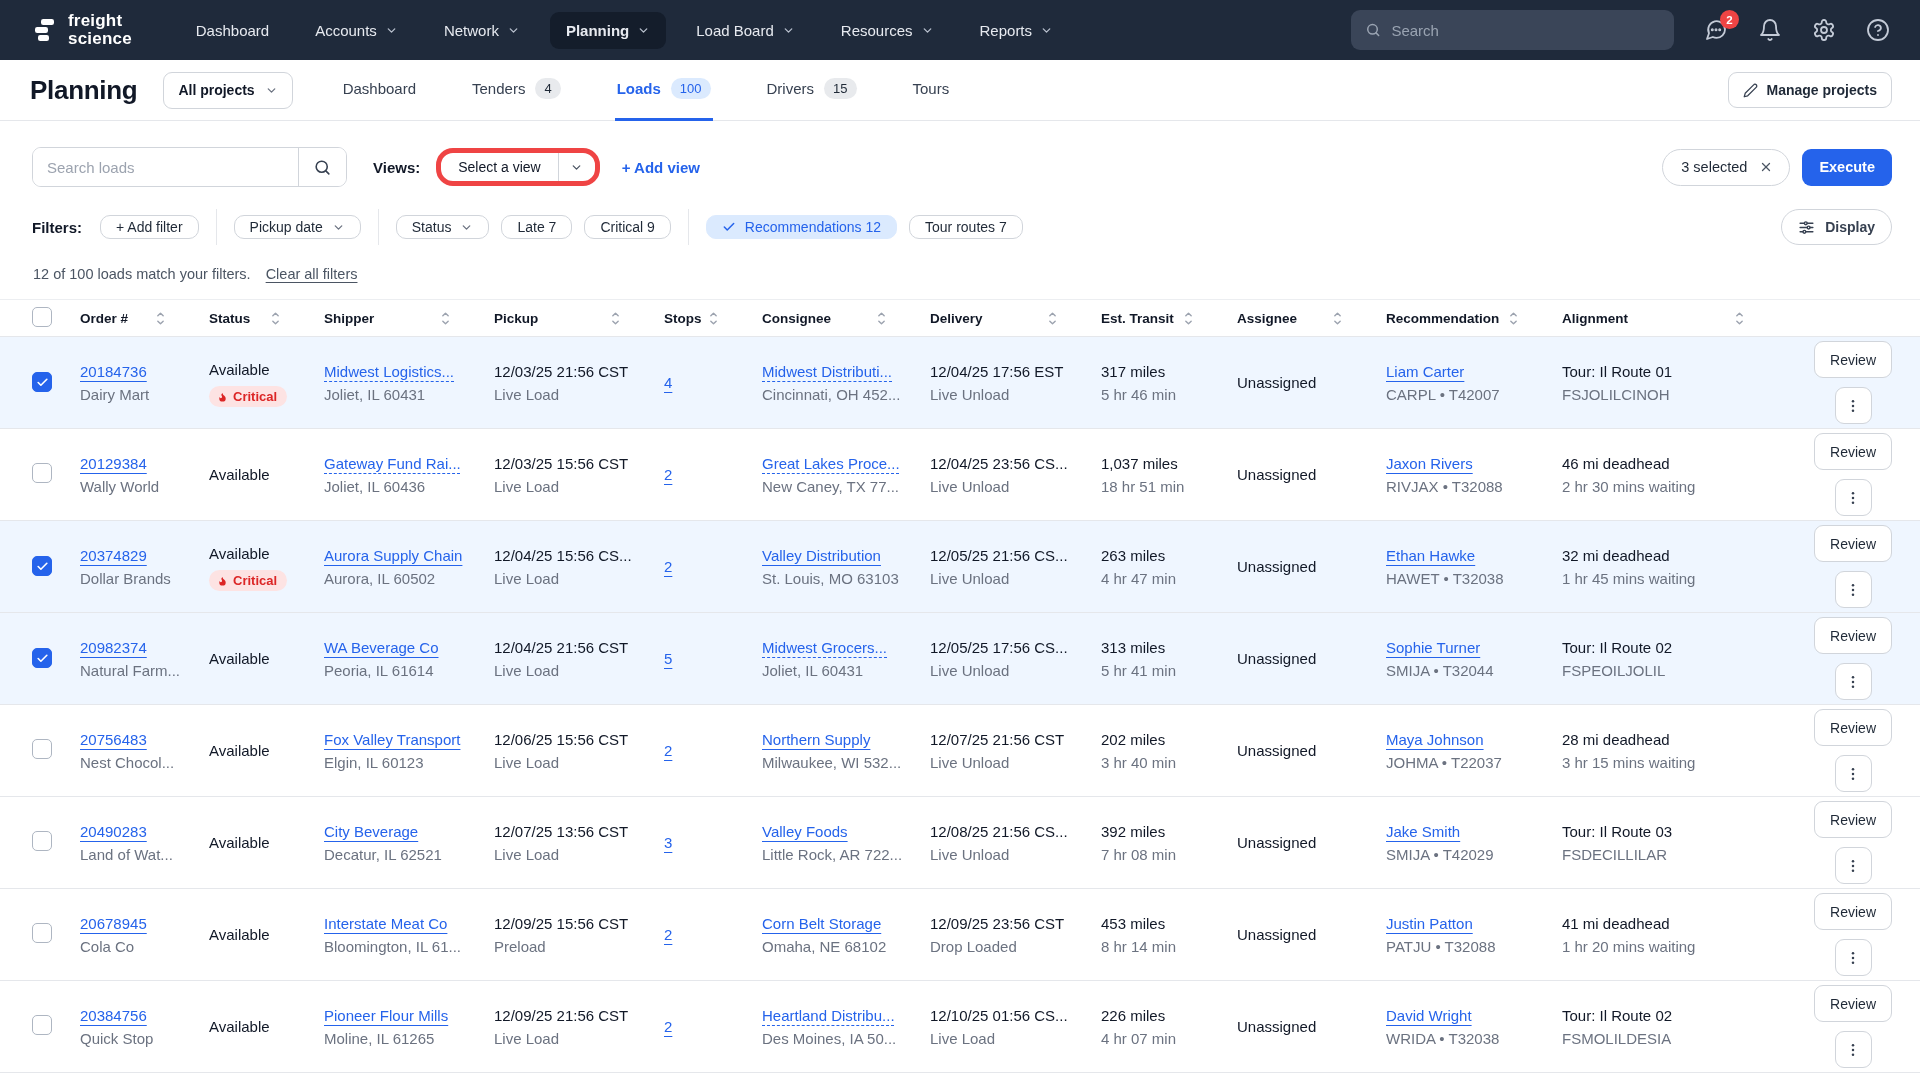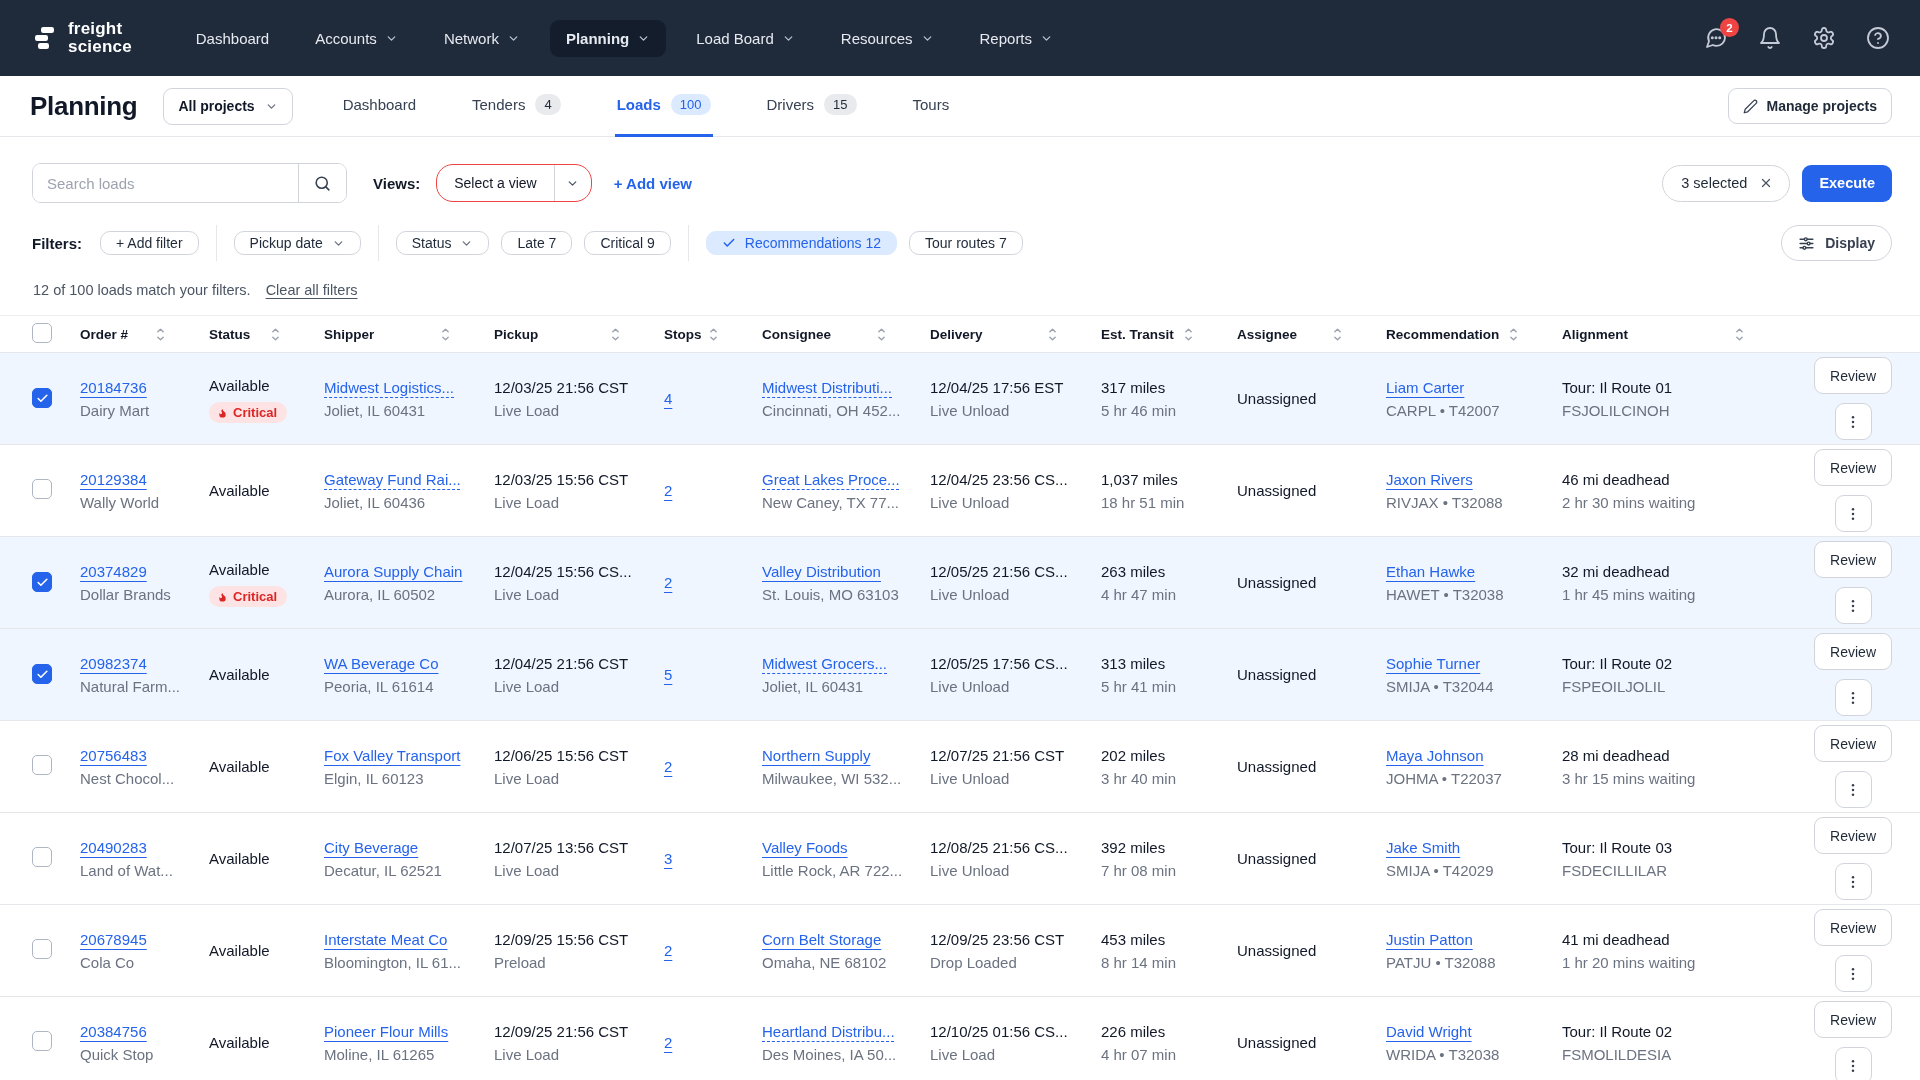--- a/index.html
+++ b/index.html
@@ -5,21 +5,21 @@
   * { box-sizing: border-box; margin: 0; padding: 0; }
   html,body { width:1920px; height:1080px; }
   body {
     font-family: "Liberation Sans", sans-serif;
     background:#ffffff; color:#111827; overflow:hidden;
     -webkit-font-smoothing:antialiased;
   }
   svg { display:block; }
 
   
-  .topnav { height:76px; background:#1F2A3B; display:flex; align-items:center; padding:0 30px; }
+  .topnav { height:60px; background:#1F2A3B; display:flex; align-items:center; padding:0 30px; }
   .logo { display:flex; align-items:center; gap:10px; margin-right:48px; }
   .logo-text { color:#fff; font-size:17px; font-weight:700; line-height:18px; letter-spacing:.2px; }
   .nav-items { display:flex; align-items:center; gap:14px; }
   .nav-item { display:flex; align-items:center; gap:8px; color:#E7EAF0; font-size:15px;
     padding:10px 16px; border-radius:9px; cursor:pointer; white-space:nowrap; }
   .nav-item.active { background:#141D2B; font-weight:600; }
   .nav-item svg { stroke:#B9C1CE; }
   .nav-right { margin-left:auto; display:flex; align-items:center; gap:30px; }
   .nav-search { width:323px; height:40px; background:#3A4558; border-radius:9px;
     display:flex; align-items:center; padding:0 14px; gap:10px; }
@@ -53,21 +53,21 @@
   
   .toolbar { display:flex; align-items:center; padding:26px 28px 0 32px; }
   .search-loads { width:315px; height:40px; border:1px solid #D1D5DB; border-radius:9px;
     display:flex; background:#fff; overflow:hidden; }
   .search-loads input { flex:1; border:none; outline:none; padding:0 14px; font-size:15px;
     font-family:inherit; color:#111827; }
   .search-loads input::placeholder { color:#9CA3AF; }
   .search-loads-btn { width:48px; border-left:1px solid #D1D5DB; display:flex; align-items:center;
     justify-content:center; background:#fff; cursor:pointer; color:#374151; }
   .views-label { margin-left:26px; font-size:15px; font-weight:600; color:#111827; }
-  .segmented { display:inline-flex; border:1px solid #ef4444; border-radius:17px; background:#fff;
+  .segmented { display:inline-flex; border:5px solid #ef4444; border-radius:17px; background:#fff;
     height:38px; margin-left:16px; overflow:hidden; }
   .seg-main { padding:0 17px; display:flex; align-items:center; font-size:14px; font-weight:500;
     color:#111827; cursor:pointer; }
   .seg-chev { width:37px; border-left:1px solid #D1D5DB; display:flex; align-items:center;
     justify-content:center; cursor:pointer; color:#4B5563; }
   .add-view { margin-left:22px; color:#2563EB; font-size:15px; font-weight:600; cursor:pointer; text-decoration:none; }
   .toolbar-right { margin-left:auto; display:flex; align-items:flex-end; gap:12px; }
   .selected-pill { height:37px; border:1px solid #D1D5DB; border-radius:999px; display:flex;
     align-items:center; gap:12px; padding:0 16px 0 18px; font-size:14.5px; color:#1F2937; cursor:pointer; }
   .selected-pill svg { stroke:#4B5563; }
@@ -172,20 +172,27 @@
         </svg>
       </div>
       <div class="nav-item">
         <span>Reports</span>
         <svg width="13" height="13" viewBox="0 0 24 24" fill="none" stroke="currentColor" stroke-width="2.4" stroke-linecap="round" stroke-linejoin="round">
           <path d="m6 9 6 6 6-6"></path>
         </svg>
       </div>
     </nav>
   <div class="nav-right">
+    <div class="nav-search">
+      <svg width="18" height="18" viewBox="0 0 24 24" fill="none" stroke="#9AA4B2" stroke-width="2.2" stroke-linecap="round">
+          <circle cx="11" cy="11" r="7"></circle>
+          <path d="m20 20-3.8-3.8"></path>
+        </svg>
+      <input type="text" placeholder="Search" style="">
+    </div>
     <div class="nav-icons">
       <div class="nav-icon-btn">
         <svg width="24" height="24" viewBox="0 0 24 24" fill="none" stroke="currentColor" stroke-width="1.8" stroke-linecap="round" stroke-linejoin="round">
             <path d="M21 11.5a8.38 8.38 0 0 1-8.4 8.4 8.5 8.5 0 0 1-3.8-.9L3 21l2-5.8a8.4 8.4 0 1 1 16-3.7z"></path>
             <circle cx="8.3" cy="11.7" r="0.6" fill="currentColor"></circle>
             <circle cx="12" cy="11.7" r="0.6" fill="currentColor"></circle>
             <circle cx="15.7" cy="11.7" r="0.6" fill="currentColor"></circle>
           </svg>
         <span class="nav-badge">2</span>
       </div>

